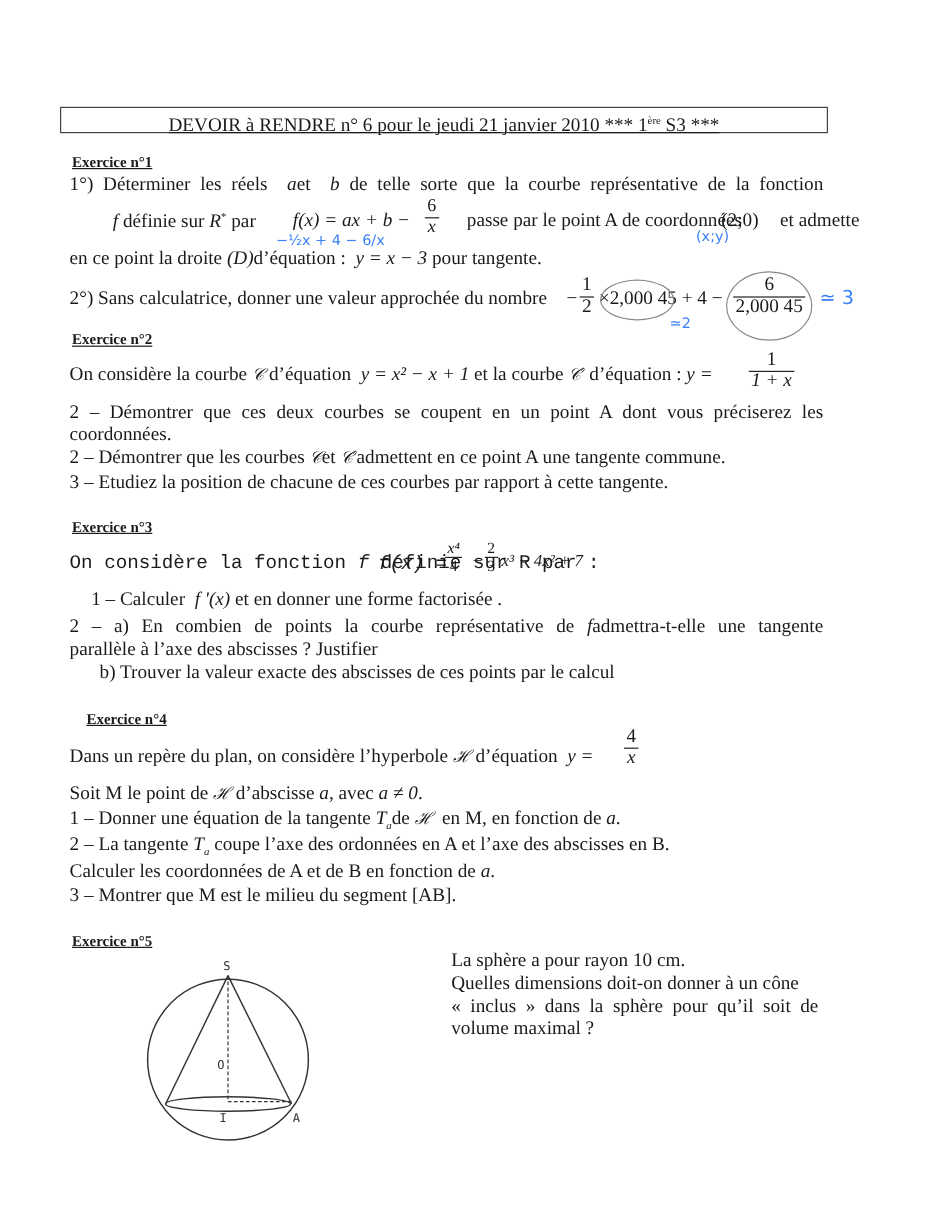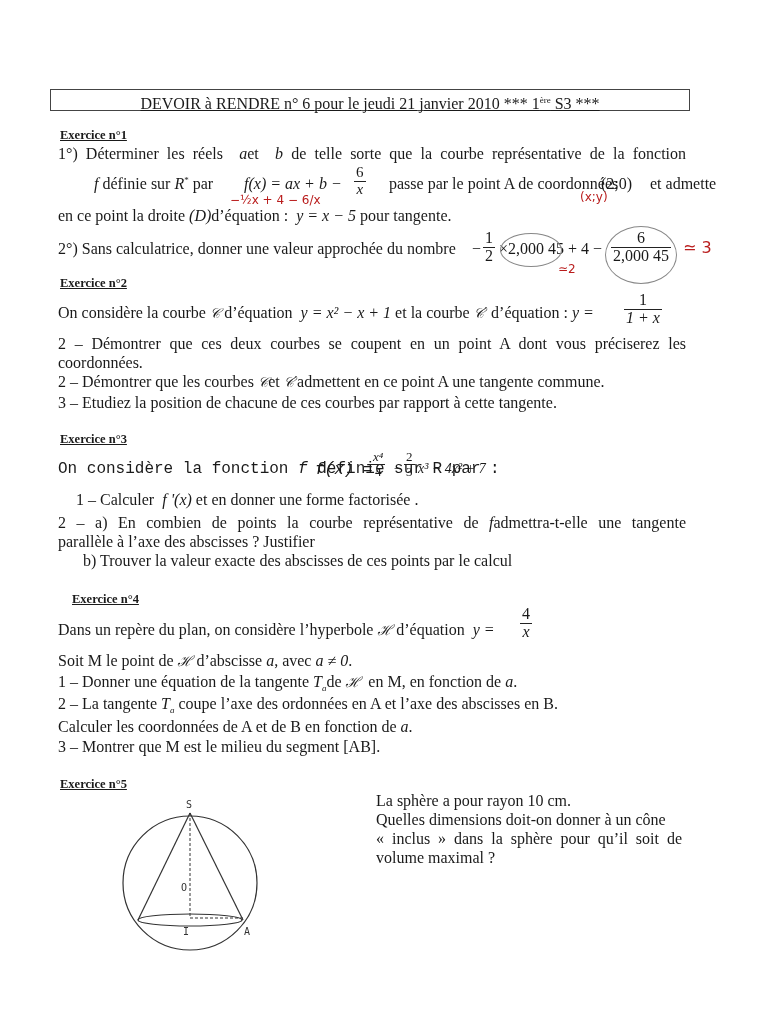--- a/index.html
+++ b/index.html
@@ -16,21 +16,21 @@
   .title-box sup { font-size:9px; }
   .ex-head { font-size:12.5px; font-weight:bold; text-decoration:underline; }
   .t { font-size:16px; }
   .j { text-align:justify; text-align-last:justify; }
   i.m { font-style:italic; }
   .frac { display:inline-block; vertical-align:middle; text-align:center; line-height:1.05; margin:0 2px; }
   .frac .num { display:block; padding:0 2px; }
   .frac .den { display:block; border-top:1px solid #222; padding:0 2px; }
   .frac.small { font-size:13px; }
   .script { font-family:"DejaVu Serif", serif; font-style:italic; font-size:14px; }
-  .hand { color:#b91c1c; font-family:"DejaVu Sans", sans-serif; font-size:12px; }
+  .hand { color:#3b82f6; font-family:"DejaVu Sans", sans-serif; font-size:12px; }
   .circle-hand { position:absolute; border:1px solid #888; border-radius:50%; }
   svg text { font-family:"DejaVu Sans Mono", monospace; font-size:10px; fill:#333; }
 </style>
 </head>
 <body>
 
 <div class="title-box">
   <span>DEVOIR à RENDRE n° 6 pour le jeudi 21 janvier 2010 *** 1</span><sup>ère</sup><span> S3 ***</span>
 </div>
 
@@ -53,21 +53,21 @@
   <span style="position:absolute; left:295px; top:10px;">passe par le point A de coordonnées</span>
   <span style="position:absolute; left:507px; top:10px;">(2;0)</span>
   <span style="position:absolute; left:556px; top:10px;">et admette</span>
 </div>
 <div class="abs hand" style="left:230px; top:193px;">−½x + 4 − 6/x</div>
 <div class="abs hand" style="left:580px; top:190px;">(x;y)</div>
 
 <div class="abs t" style="left:58px; top:207px;">
   <span>en ce point la droite</span>
   <i class="m">(D)</i><span>d’équation :</span>
-  &nbsp;<i class="m">y = x − 5</i>
+  &nbsp;<i class="m">y = x − 3</i>
   <span>pour tangente.</span>
 </div>
 
 <div class="abs t" style="left:58px; top:240px;">2°) Sans calculatrice, donner une valeur approchée du nombre</div>
 <div class="abs t" style="left:472px; top:230px; height:40px;">
   <span style="position:absolute; left:0; top:10px;">−</span>
   <span class="frac" style="position:absolute; left:9px; top:0px;">
       <span class="num">1</span>
       <span class="den">2</span>
     </span>

